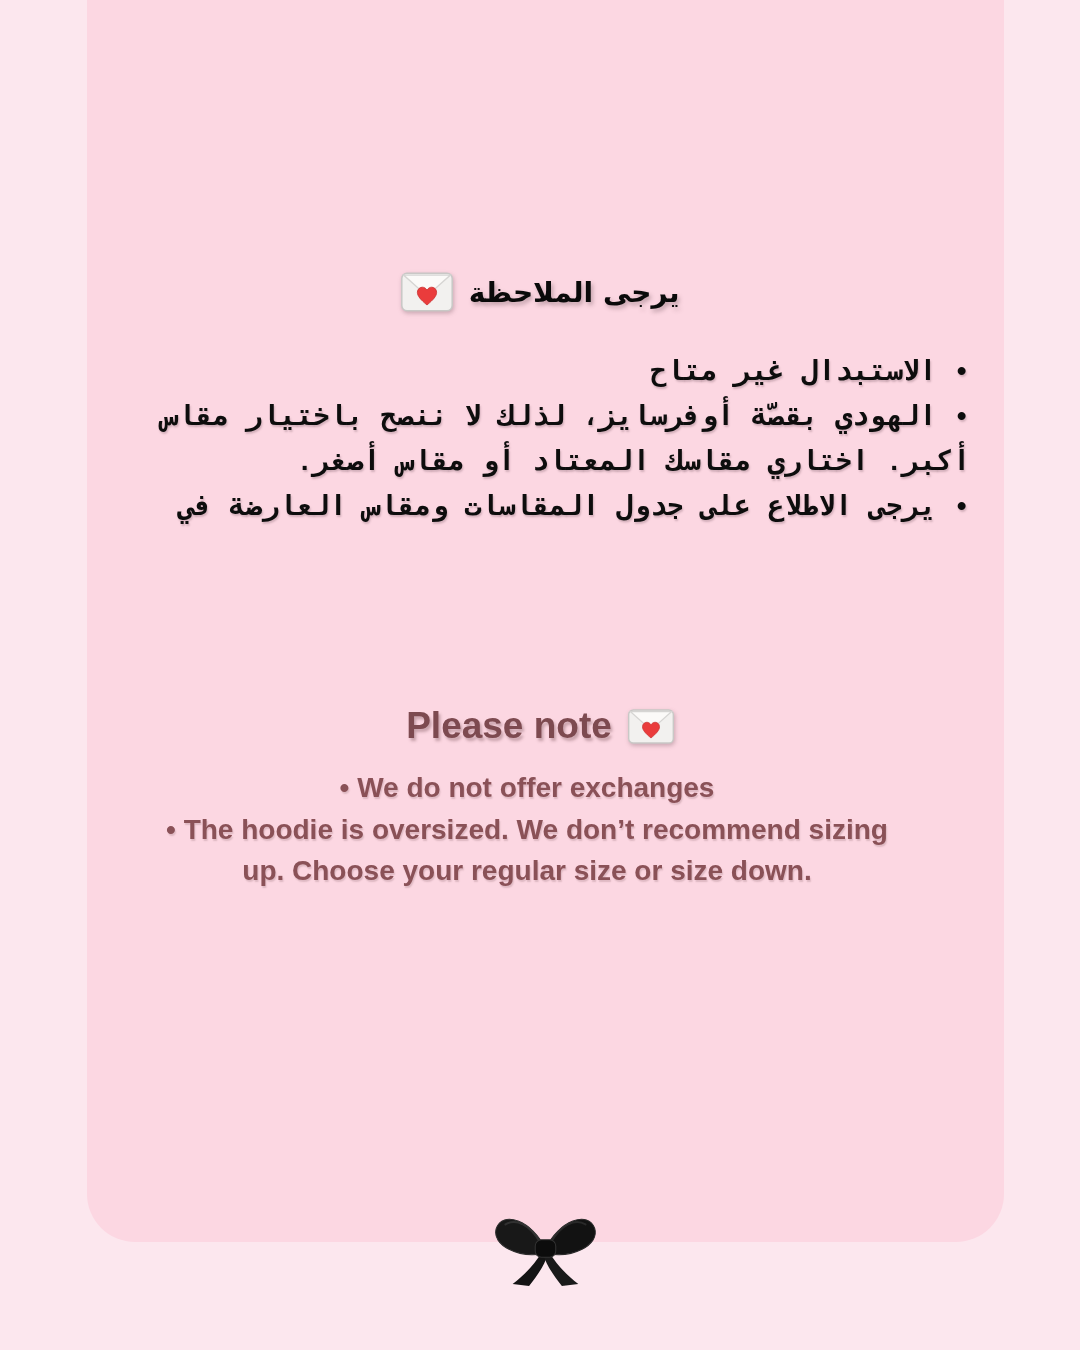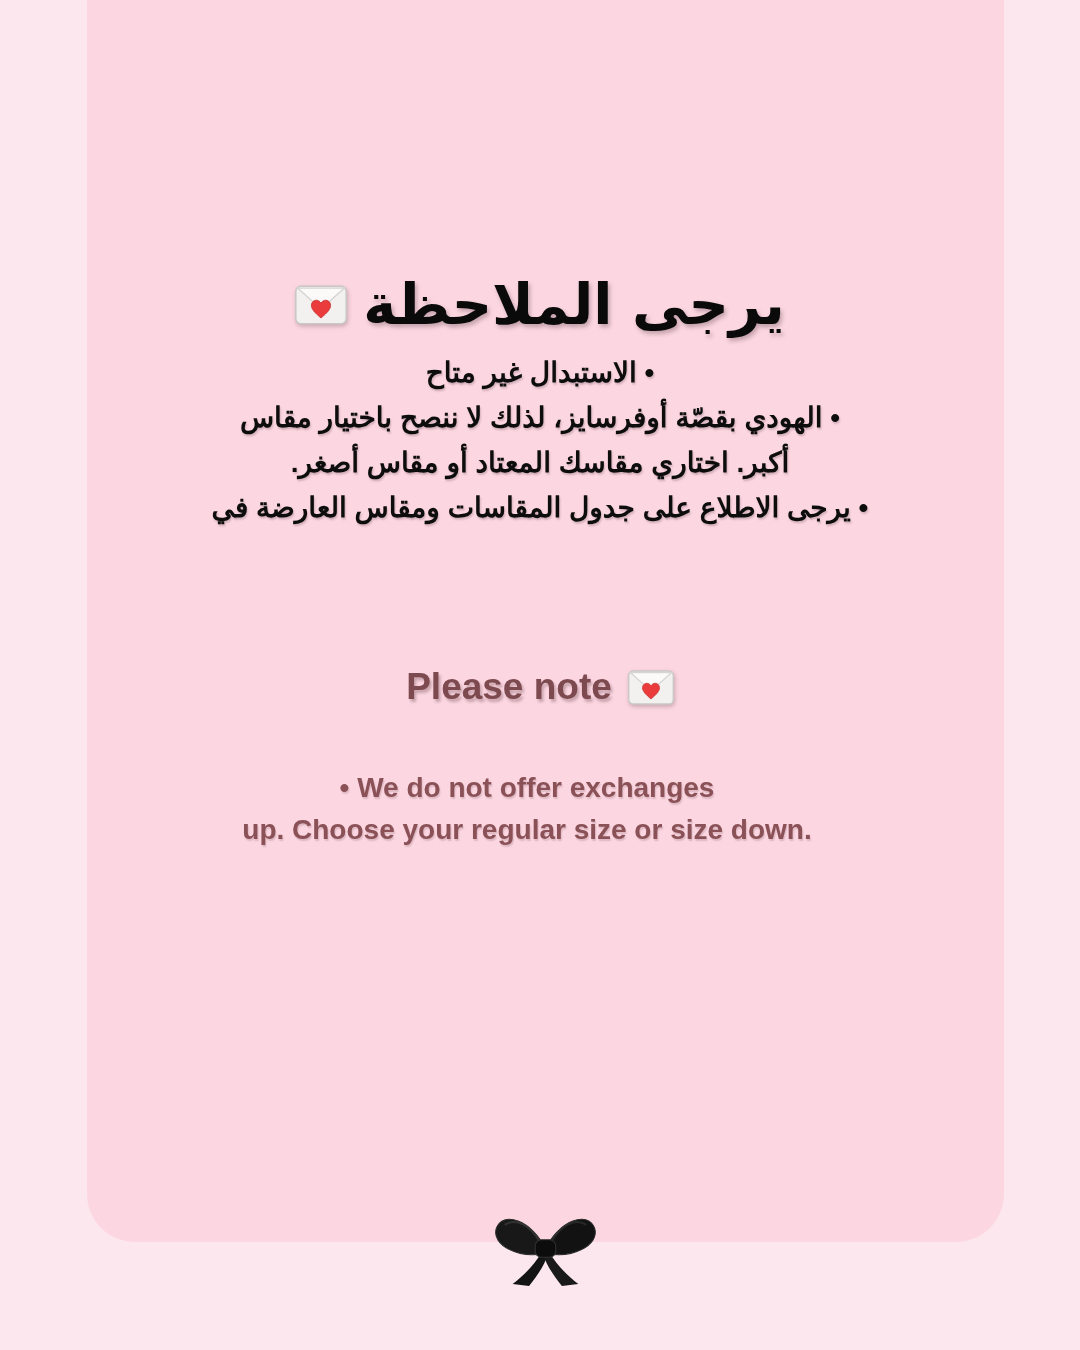--- a/index.html
+++ b/index.html
@@ -36,44 +36,43 @@
     justify-content: center;
     gap: 16px;
   }
   .ar-title-row {
     top: 272px;
     direction: rtl;
   }
   .ar-title {
     font-family: "DejaVu Sans", sans-serif;
     font-weight: bold;
-    font-size: 56px;
+    font-size: 28px;
     color: #0a0a0a;
     text-shadow: 2px 3px 4px rgba(90, 60, 70, 0.35);
     white-space: nowrap;
   }
   .ar-body {
     position: absolute;
     top: 350px;
     left: 110px;
     width: 860px;
     direction: rtl;
-    text-align: center;
-    font-family: Liberation Sans, sans-serif;
+    font-family: Liberation Mono, monospace;
     font-weight: bold;
     font-size: 28px;
     line-height: 45px;
     color: #0d0d0d;
     text-shadow: 1px 2px 2px rgba(90, 60, 70, 0.25);
   }
   .ar-body .line, .en-body .line {
     white-space: nowrap;
   }
   .en-title-row {
-    top: 666px;
+    top: 705px;
   }
   .en-title {
     font-weight: bold;
     font-size: 37px;
     color: #7d4a50;
     text-shadow: 2px 3px 3px rgba(100, 60, 65, 0.35);
     white-space: nowrap;
   }
   .en-body {
     position: absolute;
@@ -130,20 +129,21 @@
       <svg width="46" height="35" viewBox="0 0 40 30" xmlns="http://www.w3.org/2000/svg">
         <rect x="0.6" y="0.6" width="38.8" height="28.8" rx="4" fill="#f2f1ef" stroke="#c9c8c6" stroke-width="1.2"></rect>
         <polygon points="2,2 38,2 20,18" fill="#fbfaf8" stroke="#d6d5d3" stroke-width="1"></polygon>
         <path d="M20 25 C 15.2 21, 12.6 18.2, 12.6 15.2 C 12.6 12.8, 14.5 11.3, 16.4 11.3 C 17.9 11.3, 19.2 12.2, 20 13.5 C 20.8 12.2, 22.1 11.3, 23.6 11.3 C 25.5 11.3, 27.4 12.8, 27.4 15.2 C 27.4 18.2, 24.8 21, 20 25 Z" fill="#ea3c3c" stroke="#c72f2f" stroke-width="0.6"></path>
       </svg>
     </span>
   </div>
 
   <div class="en-body">
     <div class="line">• We do not offer exchanges</div>
+    <div class="line">• The hoodie is oversized. We don’t recommend sizing</div>
     <div class="line">up. Choose your regular size or size down.</div>
   </div>
 
   <div class="bow">
     <svg width="118" height="80" viewBox="0 0 115 78" xmlns="http://www.w3.org/2000/svg">
 
       <path d="M53 44 C 45 56, 36 66, 25 74 L 41 76 C 50 65, 56 55, 59 46 Z" fill="#141414"></path>
 
       <path d="M61 44 C 69 56, 78 66, 89 74 L 73 76 C 64 65, 58 55, 55 46 Z" fill="#1a1a1a"></path>
 

